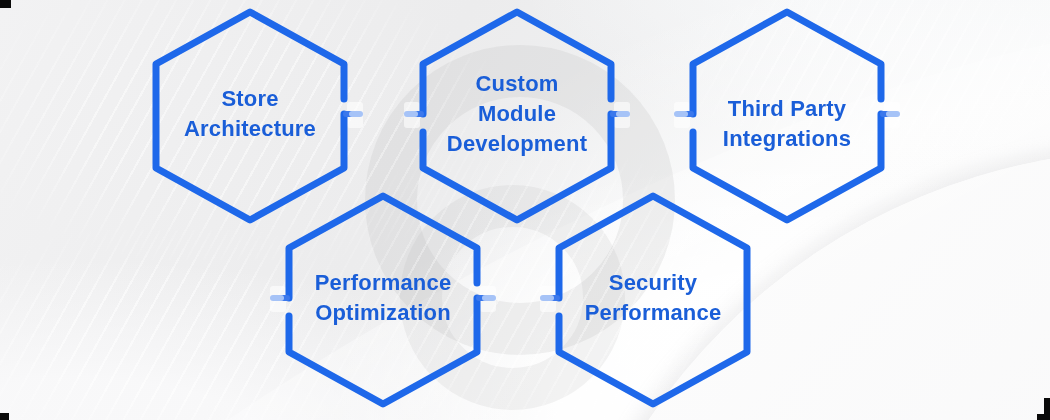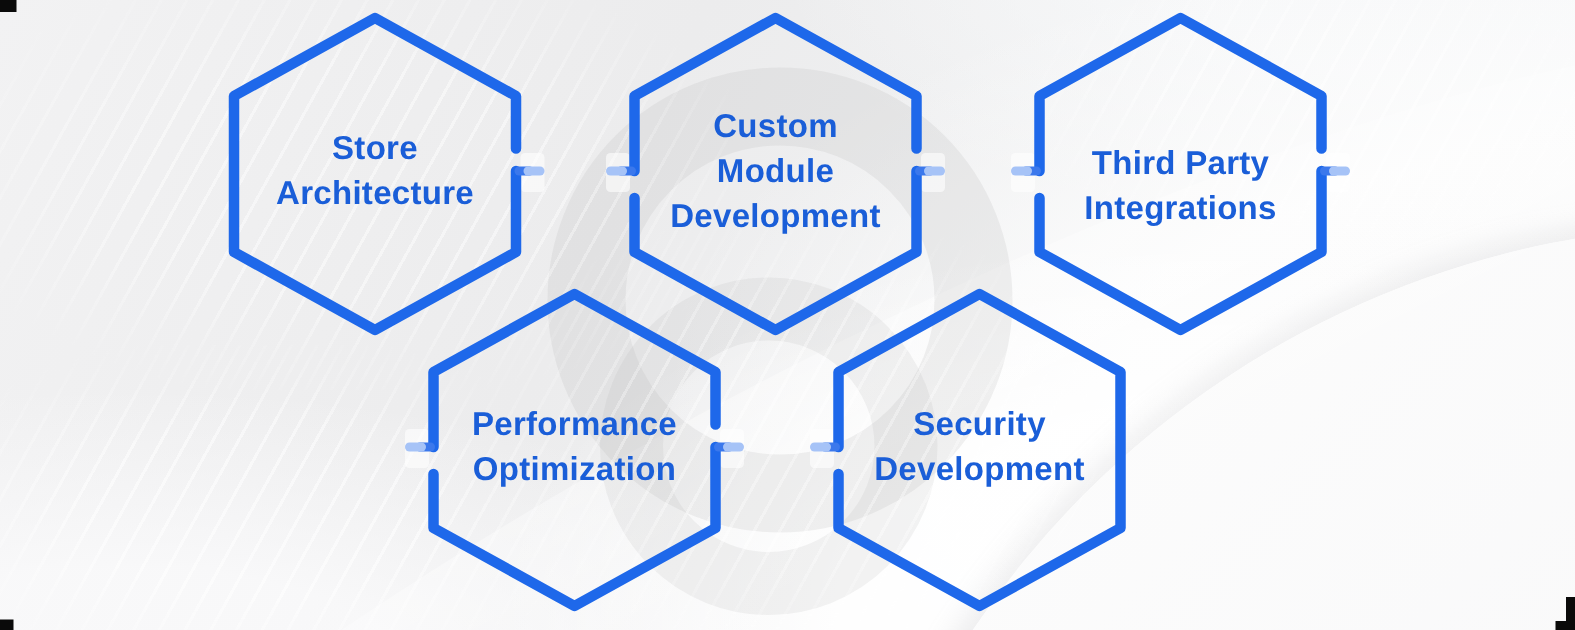--- a/index.html
+++ b/index.html
@@ -93,20 +93,20 @@
       <div class="hex-label" style="left: 155px; top: 54px; width: 190px; height: 120px; color: rgb(26, 94, 216);">Store
 Architecture</div>
       <div class="hex-label" style="left: 422px; top: 54px; width: 190px; height: 120px; color: rgb(26, 94, 216);">Custom
 Module
 Development</div>
       <div class="hex-label" style="left: 692px; top: 64px; width: 190px; height: 120px; color: rgb(26, 94, 216);">Third Party
 Integrations</div>
       <div class="hex-label" style="left: 288px; top: 238px; width: 190px; height: 120px; color: rgb(26, 94, 216);">Performance
 Optimization</div>
       <div class="hex-label" style="left: 558px; top: 238px; width: 190px; height: 120px; color: rgb(26, 94, 216);">Security
-Development</div>
+Performance</div>
     </div>
 
   <div class="corner" style="left:0;top:0;width:11px;height:8px;background:#0a0a0a;"></div>
   <div class="corner" style="left:0;top:413px;width:9px;height:7px;background:#0a0a0a;"></div>
   <div class="corner" style="left:1037px;top:414px;width:13px;height:6px;background:#0a0a0a;"></div>
   <div class="corner" style="left:1044px;top:398px;width:6px;height:22px;background:#0a0a0a;"></div>
 </div>
 
 </body></html>

